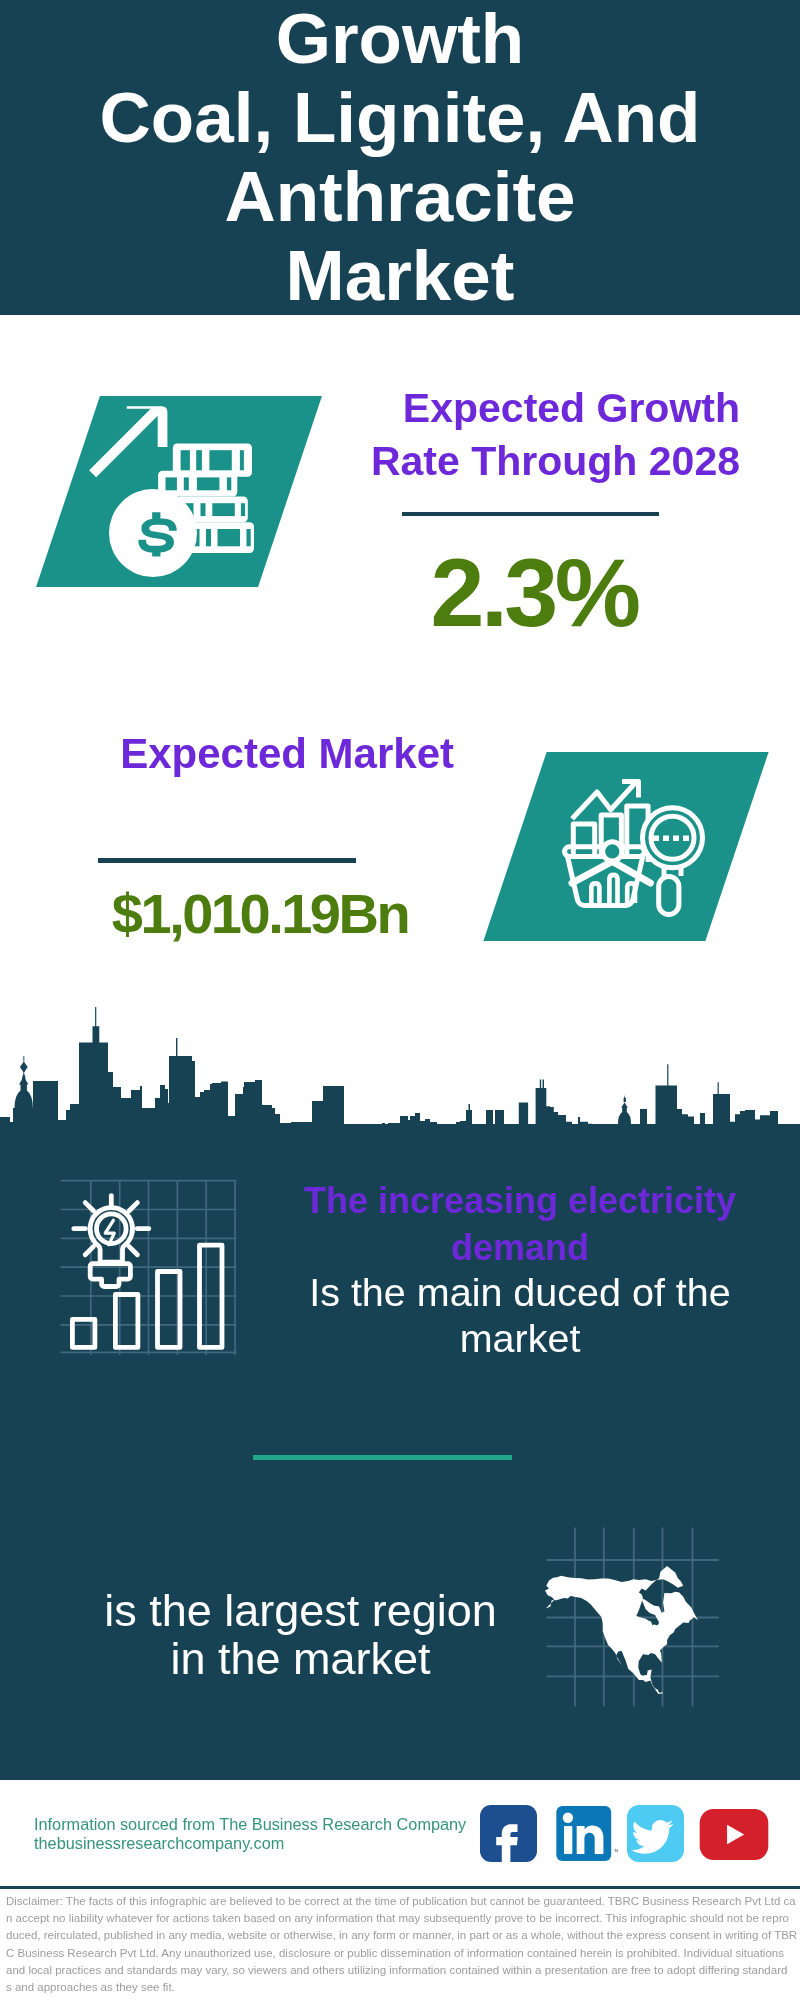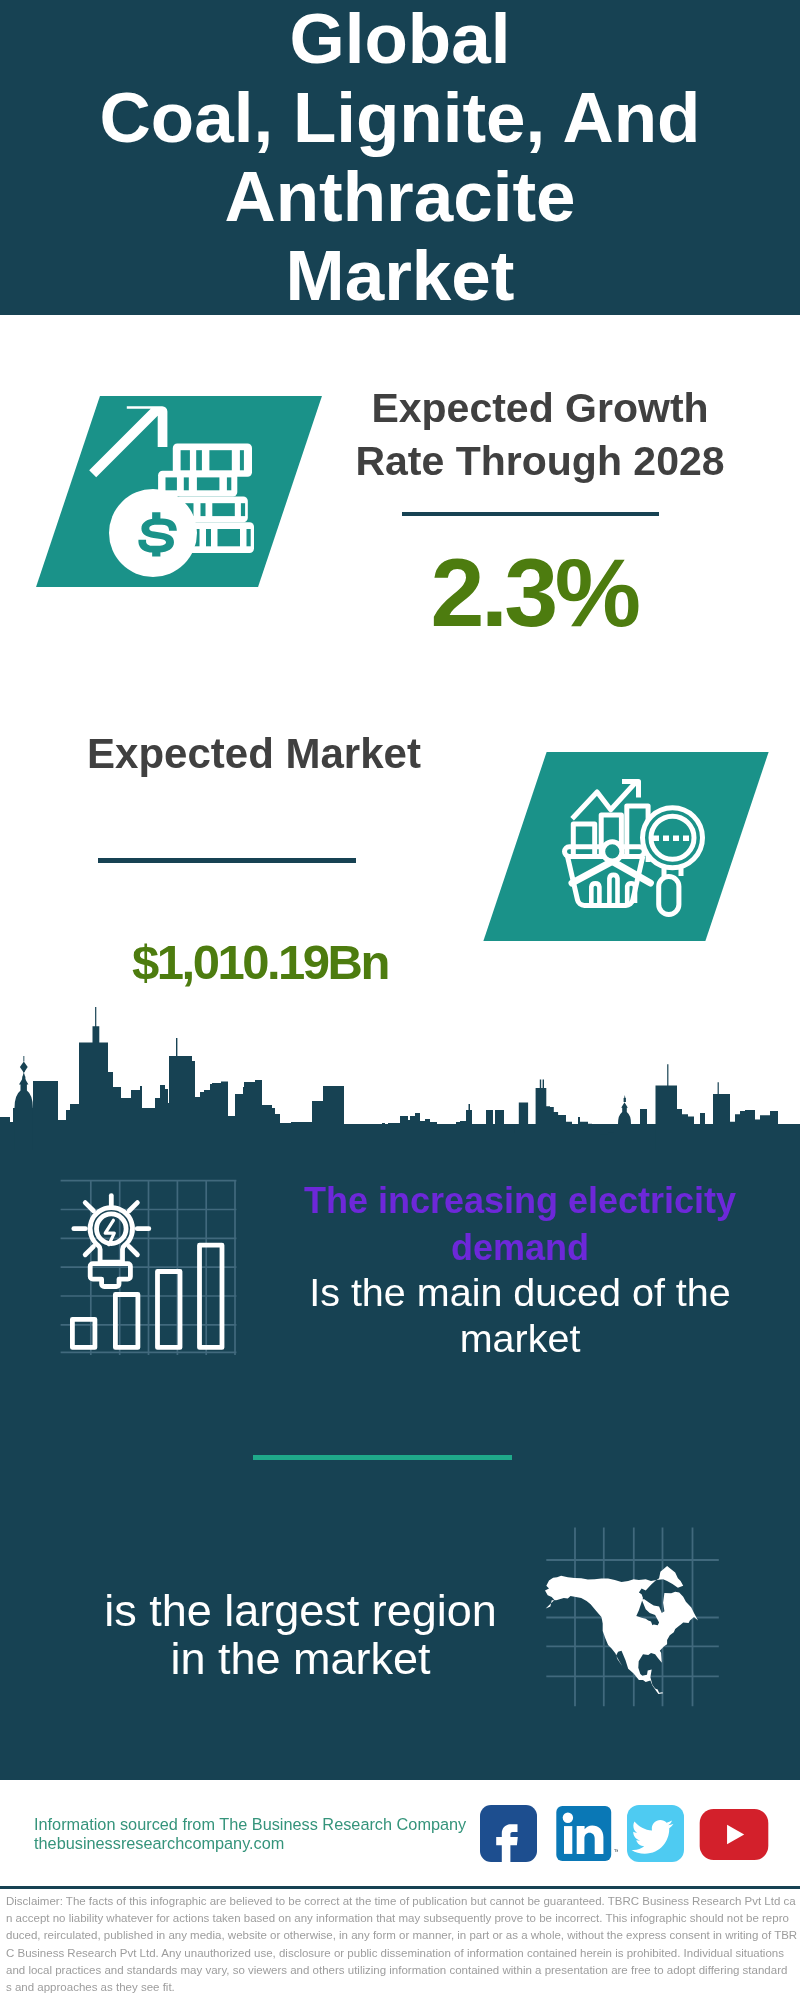--- a/index.html
+++ b/index.html
@@ -9,21 +9,21 @@
 
   
   .header { position:absolute; left:0; top:0; width:800px; height:315px; background:#174253; }
   .title { color:#fff; font-weight:bold; text-align:center; font-size:71px; line-height:79px;
            margin-top:-1px; }
 
   
   .par { position:absolute; background:#1a9289; transform:skewX(-18.5deg); }
 
   
-  .stat-label { color:#404040; font-weight:bold; font-size:42px; line-height:53px; text-align:center; }
+  .stat-label { color:#6d28d9; font-weight:bold; font-size:42px; line-height:53px; text-align:right; }
   .stat-rule { background:#174253; height:4.5px; }
   .stat-value { color:#4d7c0f; font-weight:bold; font-size:97px; line-height:100px; text-align:center;
                 letter-spacing:-3.5px; }
 
   
   .darkbody { position:absolute; left:0; width:800px; background:#174253; }
   .skyline { position:absolute; left:0; width:800px; }
 
   .fact-text { color:#ffffff; font-size:31px; line-height:41px; text-align:center; }
   .fact-text b { color:#6d28d9; }
@@ -32,21 +32,21 @@
   .src-text { color:#35947b; font-size:16.3px; line-height:19px; }
   .disclaimer { color:#9d9d9d; font-size:11.5px; line-height:17.2px; white-space:nowrap; }
 </style>
 </head>
 <body>
 
 <div class="page">
 
   <div class="header">
     <div class="title">
-      <span>Global</span><br>
+      <span>Growth</span><br>
       <span>Coal, Lignite, And</span><br>
       <span>Anthracite</span><br>
       <span>Market</span>
     </div>
   </div>
 
   <div class="par" style="left:68px; top:396px; width:222px; height:191px;"></div>
   <svg class="icon-money" viewBox="85 395 190 195" style="position:absolute; left:85px; top:395px; width:190px; height:195px;">
     <g fill="#ffffff">
 
@@ -155,21 +155,21 @@
       <rect x="683" y="835.5" width="6" height="5.5"></rect>
     </g>
   </svg>
 
   <div style="position:absolute; left:54px; top:727px; width:400px;">
     <div class="stat-label">
       <span>Expected Market</span><br>
     </div>
   </div>
   <div class="stat-rule" style="position:absolute; left:98px; top:858px; width:258px;"></div>
-  <div class="stat-value" style="position:absolute; left:0px; top:920px; width:495px; font-size:49px; line-height:84px; letter-spacing:-2.5px;padding-left:25px;">$1,010.19Bn</div>
+  <div class="stat-value" style="position:absolute; left:0px; top:872px; width:495px; font-size:56px; line-height:84px; letter-spacing:-2.5px;padding-left:25px;">$1,010.19Bn</div>
 
   <div class="darkbody" style="top:1124px; height:656px;"></div>
   <svg class="skyline" viewBox="0 1000 800 150" style="top:1000px; height:150px;" preserveAspectRatio="none">
     <g fill="#174253">
     <path d="M0,1117 H10 V1150 H0 Z M10,1122 H13 V1150 H10 Z M13,1108 H33 V1150 H13 Z M33,1081 H58 V1150 H33 Z M58,1120 H66 V1150 H58 Z M66,1110 H70 V1150 H66 Z M70,1104 H79 V1150 H70 Z M79,1042.4 H108 V1150 H79 Z M92.5,1026.3 H99.3 V1150 H92.5 Z M95.1,1007.1 H96.3 V1150 H95.1 Z M108,1072 H113 V1150 H108 Z M113,1087 H121 V1150 H113 Z M121,1098 H131 V1150 H121 Z M131,1090 H140 V1150 H131 Z M140,1086 H142 V1150 H140 Z M142,1108 H155 V1150 H142 Z M155,1098 H160 V1150 H155 Z M160,1085 H165 V1150 H160 Z M165,1089 H168 V1150 H165 Z M168,1103 H169 V1150 H168 Z M169,1056 H192 V1150 H169 Z M176,1038 H177.4 V1150 H176 Z M192,1061 H195 V1150 H192 Z M195,1097 H200 V1150 H195 Z M200,1092 H204 V1150 H200 Z M204,1090 H210 V1150 H204 Z M210,1084 H212 V1150 H210 Z M212,1083 H221 V1150 H212 Z M221,1081.5 H228 V1150 H221 Z M228,1116 H229 V1150 H228 Z M229,1116 H235 V1150 H229 Z M235,1094 H243 V1150 H235 Z M243,1087 H244 V1150 H243 Z M244,1082 H255 V1150 H244 Z M255,1080 H262 V1150 H255 Z M262,1105 H272 V1150 H262 Z M272,1108 H275 V1150 H272 Z M275,1114 H280 V1150 H275 Z M280,1123 H291 V1150 H280 Z M291,1122 H312 V1150 H291 Z M312,1101 H320 V1150 H312 Z M320,1101 H323 V1150 H320 Z M323,1086 H344 V1150 H323 Z M344,1141 H350 V1150 H344 Z M350,1127 H355 V1150 H350 Z M355,1125 H358 V1150 H355 Z M358,1132 H362 V1150 H358 Z M362,1129 H366 V1150 H362 Z M366,1136 H372 V1150 H366 Z M372,1128 H377 V1150 H372 Z M377,1130 H382 V1150 H377 Z M382,1123 H385 V1150 H382 Z M385,1128 H388 V1150 H385 Z M388,1123 H400 V1150 H388 Z M400,1116 H408 V1150 H400 Z M408,1120 H410 V1150 H408 Z M410,1116 H415 V1150 H410 Z M415,1113 H420 V1150 H415 Z M420,1121 H425 V1150 H420 Z M425,1119 H430 V1150 H425 Z M430,1122 H437 V1150 H430 Z M437,1124 H445 V1150 H437 Z M445,1132 H450 V1150 H445 Z M450,1134 H456 V1150 H450 Z M456,1122 H460 V1150 H456 Z M460,1121 H466 V1150 H460 Z M466,1110 H472 V1150 H466 Z M468.5,1104 H470 V1150 H468.5 Z M472,1128 H480 V1150 H472 Z M486,1110 H493 V1150 H486 Z M495,1110 H504 V1150 H495 Z M480,1130 H486 V1150 H480 Z M493,1125 H495 V1150 H493 Z M504,1128 H512 V1150 H504 Z M512,1133 H518 V1150 H512 Z M514.4,1125 H518.8 V1150 H514.4 Z M518.8,1102.5 H528.1 V1150 H518.8 Z M528.1,1126.9 H535.6 V1150 H528.1 Z M535.6,1088.1 H546.3 V1150 H535.6 Z M539.8,1079.5 H541.2 V1150 H539.8 Z M542.6,1079.5 H544 V1150 H542.6 Z M546.3,1106.3 H550 V1150 H546.3 Z M550,1107 H553.8 V1150 H550 Z M553.8,1111.9 H558.1 V1150 H553.8 Z M558.1,1115 H566 V1150 H558.1 Z M566,1121.7 H572 V1150 H566 Z M572,1130 H578 V1150 H572 Z M578,1117 H580 V1150 H578 Z M580,1121.7 H588 V1150 H580 Z M588,1123.8 H592 V1150 H588 Z M592,1130 H600 V1150 H592 Z M600,1134.5 H608 V1150 H600 Z M608,1132.3 H614 V1150 H608 Z M614,1128 H619 V1150 H614 Z M628,1130 H640 V1150 H628 Z M640,1109 H647 V1150 H640 Z M647,1128 H652 V1150 H647 Z M652,1125 H655 V1150 H652 Z M655.5,1085.5 H677 V1150 H655.5 Z M667.2,1064.3 H668.4 V1150 H667.2 Z M677,1109 H682 V1150 H677 Z M682,1114.3 H688 V1150 H682 Z M688,1116.4 H694 V1150 H688 Z M694,1128 H700 V1150 H694 Z M700,1113 H705 V1150 H700 Z M705,1130 H713 V1150 H705 Z M713,1094 H730 V1150 H713 Z M717.6,1082.3 H718.8 V1150 H717.6 Z M730,1121.7 H735 V1150 H730 Z M735,1114.3 H740 V1150 H735 Z M740,1111 H745 V1150 H740 Z M745,1110 H755 V1150 H745 Z M755,1119.6 H760 V1150 H755 Z M760,1115.3 H770 V1150 H760 Z M770,1111 H778 V1150 H770 Z M778,1126 H790 V1150 H778 Z M790,1130 H800 V1150 H790 Z"></path>
 
     <path d="M14.5 1150 v-42 q0 -13 6 -17.5 v-6 h-1.5 l4.7 -8 l4.7 8 h-1.5 v6 q6 4.5 6 17.5 v42 z"></path>
     <path d="M22.2 1082 h3.2 v-5.5 h-3.2 z M22.5 1076.5 l1.3 -4.3 l1.3 4.3 z M23 1072.2 h1.6 v-6.4 h-1.6 z"></path>
     <path d="M23.8 1061.5 l3.9 5.6 l-3.9 5.6 l-3.9 -5.6 z"></path>
     <path d="M23.4 1061.5 h0.9 v-5.5 h-0.9 z"></path>

